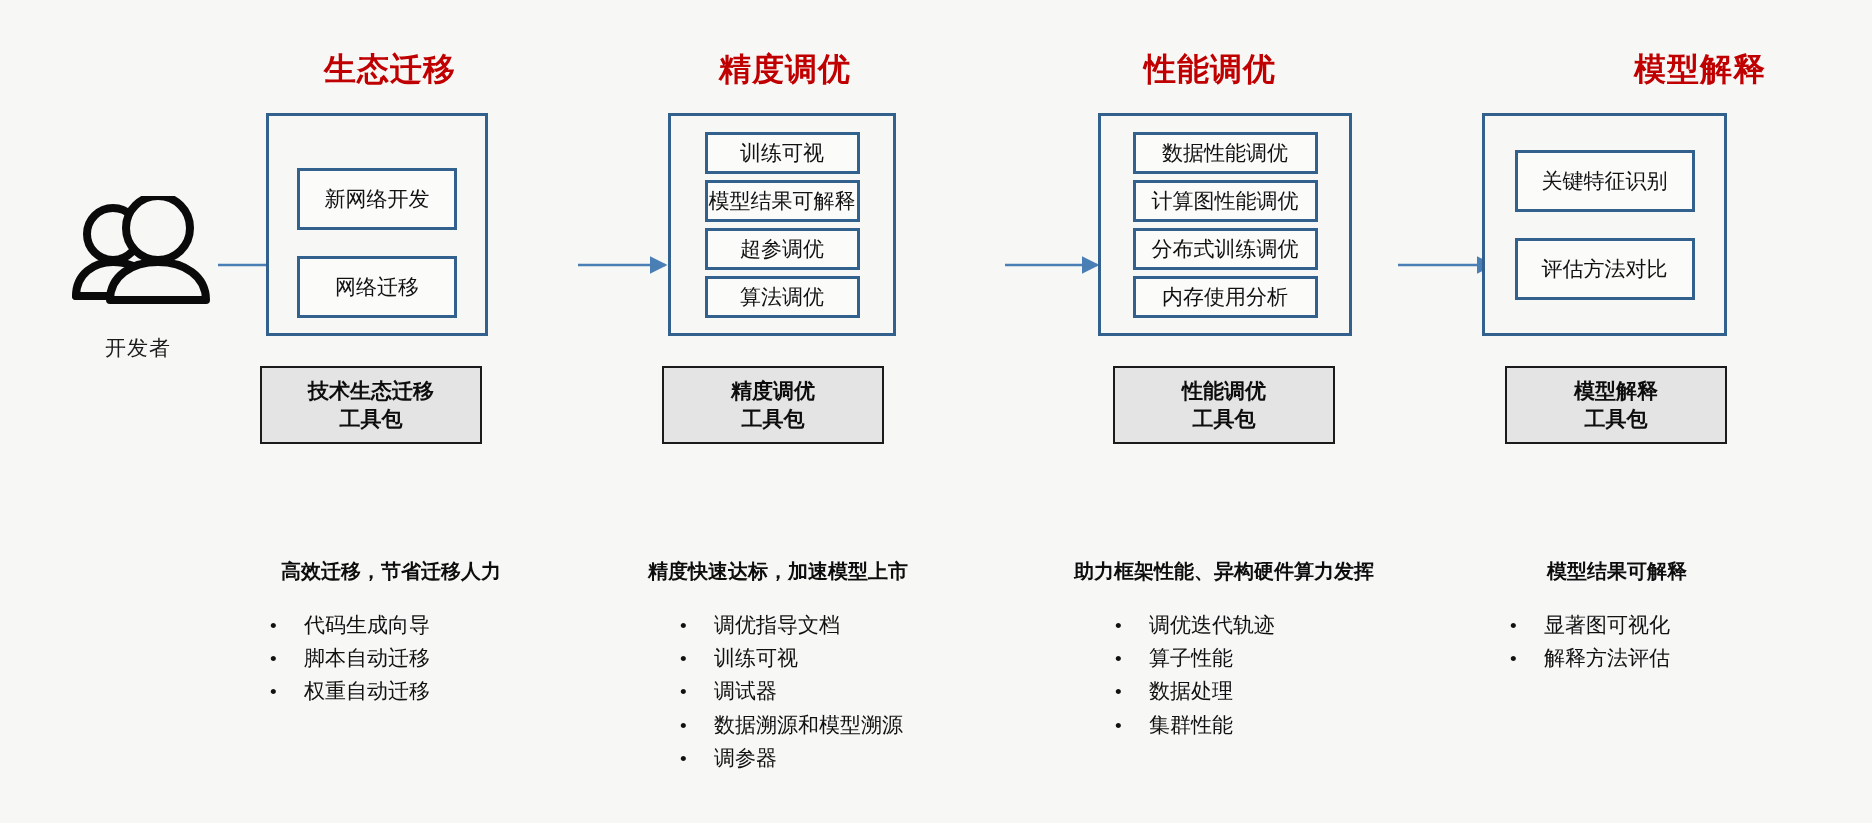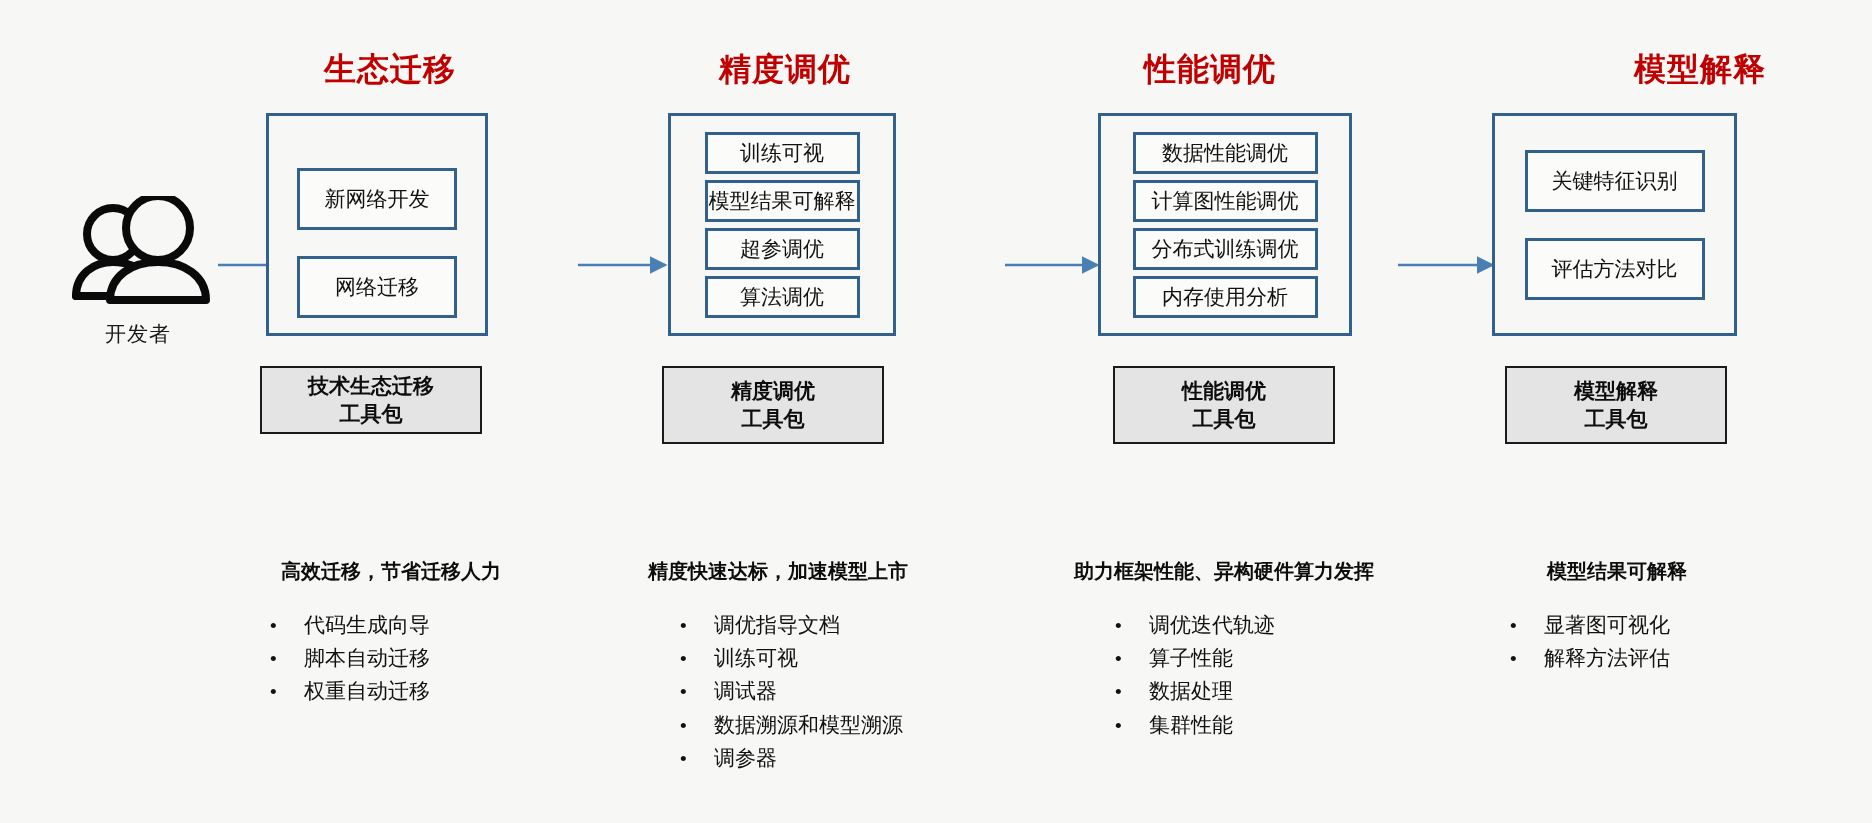--- a/index.html
+++ b/index.html
@@ -25,21 +25,21 @@
     text-align: center;
   }
   #actor .people-icon {
     display: block;
     width: 160px;
     height: 110px;
     margin: 0 auto;
   }
   #actor .actor-label {
     display: block;
-    margin-top: 14px;
+    margin-top: 28px;
     font-size: 21px;
     color: #1a1a1a;
     letter-spacing: 1px;
   }
 
   
   .column {
     position: absolute;
     top: 0;
     height: 823px;
@@ -176,21 +176,21 @@
 </div>
 
 <div class="column" style="left:240px; width:300px;">
   <div class="col-title">生态迁移</div>
 
   <div class="panel gap-wide" style="left:26px; top:113px; width:222px; height:223px;">
     <div class="item-box tall" style="width:160px;margin-top:36px;">新网络开发</div>
     <div class="item-box tall" style="width:160px;">网络迁移</div>
   </div>
 
-  <div class="toolkit" style="left:20px; top:366px; width:222px; height:68px;">
+  <div class="toolkit" style="left:20px; top:366px; width:222px; height:78px;">
     <span>技术生态迁移</span>
     <span>工具包</span>
   </div>
 
   <div class="tagline" style="left:-24px; width:350px;">高效迁移，节省迁移人力</div>
 
   <ul class="bullets" style="left:30px;">
     <li>
         <span class="dot">•</span>
         <span>代码生成向导</span>
@@ -280,21 +280,21 @@
     <li>
         <span class="dot">•</span>
         <span>集群性能</span>
       </li>
   </ul>
 </div>
 
 <div class="column" style="left:1430px; width:320px;">
   <div class="col-title" style="left:110px;">模型解释</div>
 
-  <div class="panel gap-wide" style="left:62px; top:113px; width:245px; height:223px;">
+  <div class="panel gap-wide" style="left:52px; top:113px; width:245px; height:223px;">
     <div class="item-box tall" style="width:180px;">关键特征识别</div>
     <div class="item-box tall" style="width:180px;">评估方法对比</div>
   </div>
 
   <div class="toolkit" style="left:75px; top:366px; width:222px; height:78px;">
     <span>模型解释</span>
     <span>工具包</span>
   </div>
 
   <div class="tagline" style="left:52px; width:270px;">模型结果可解释</div>

